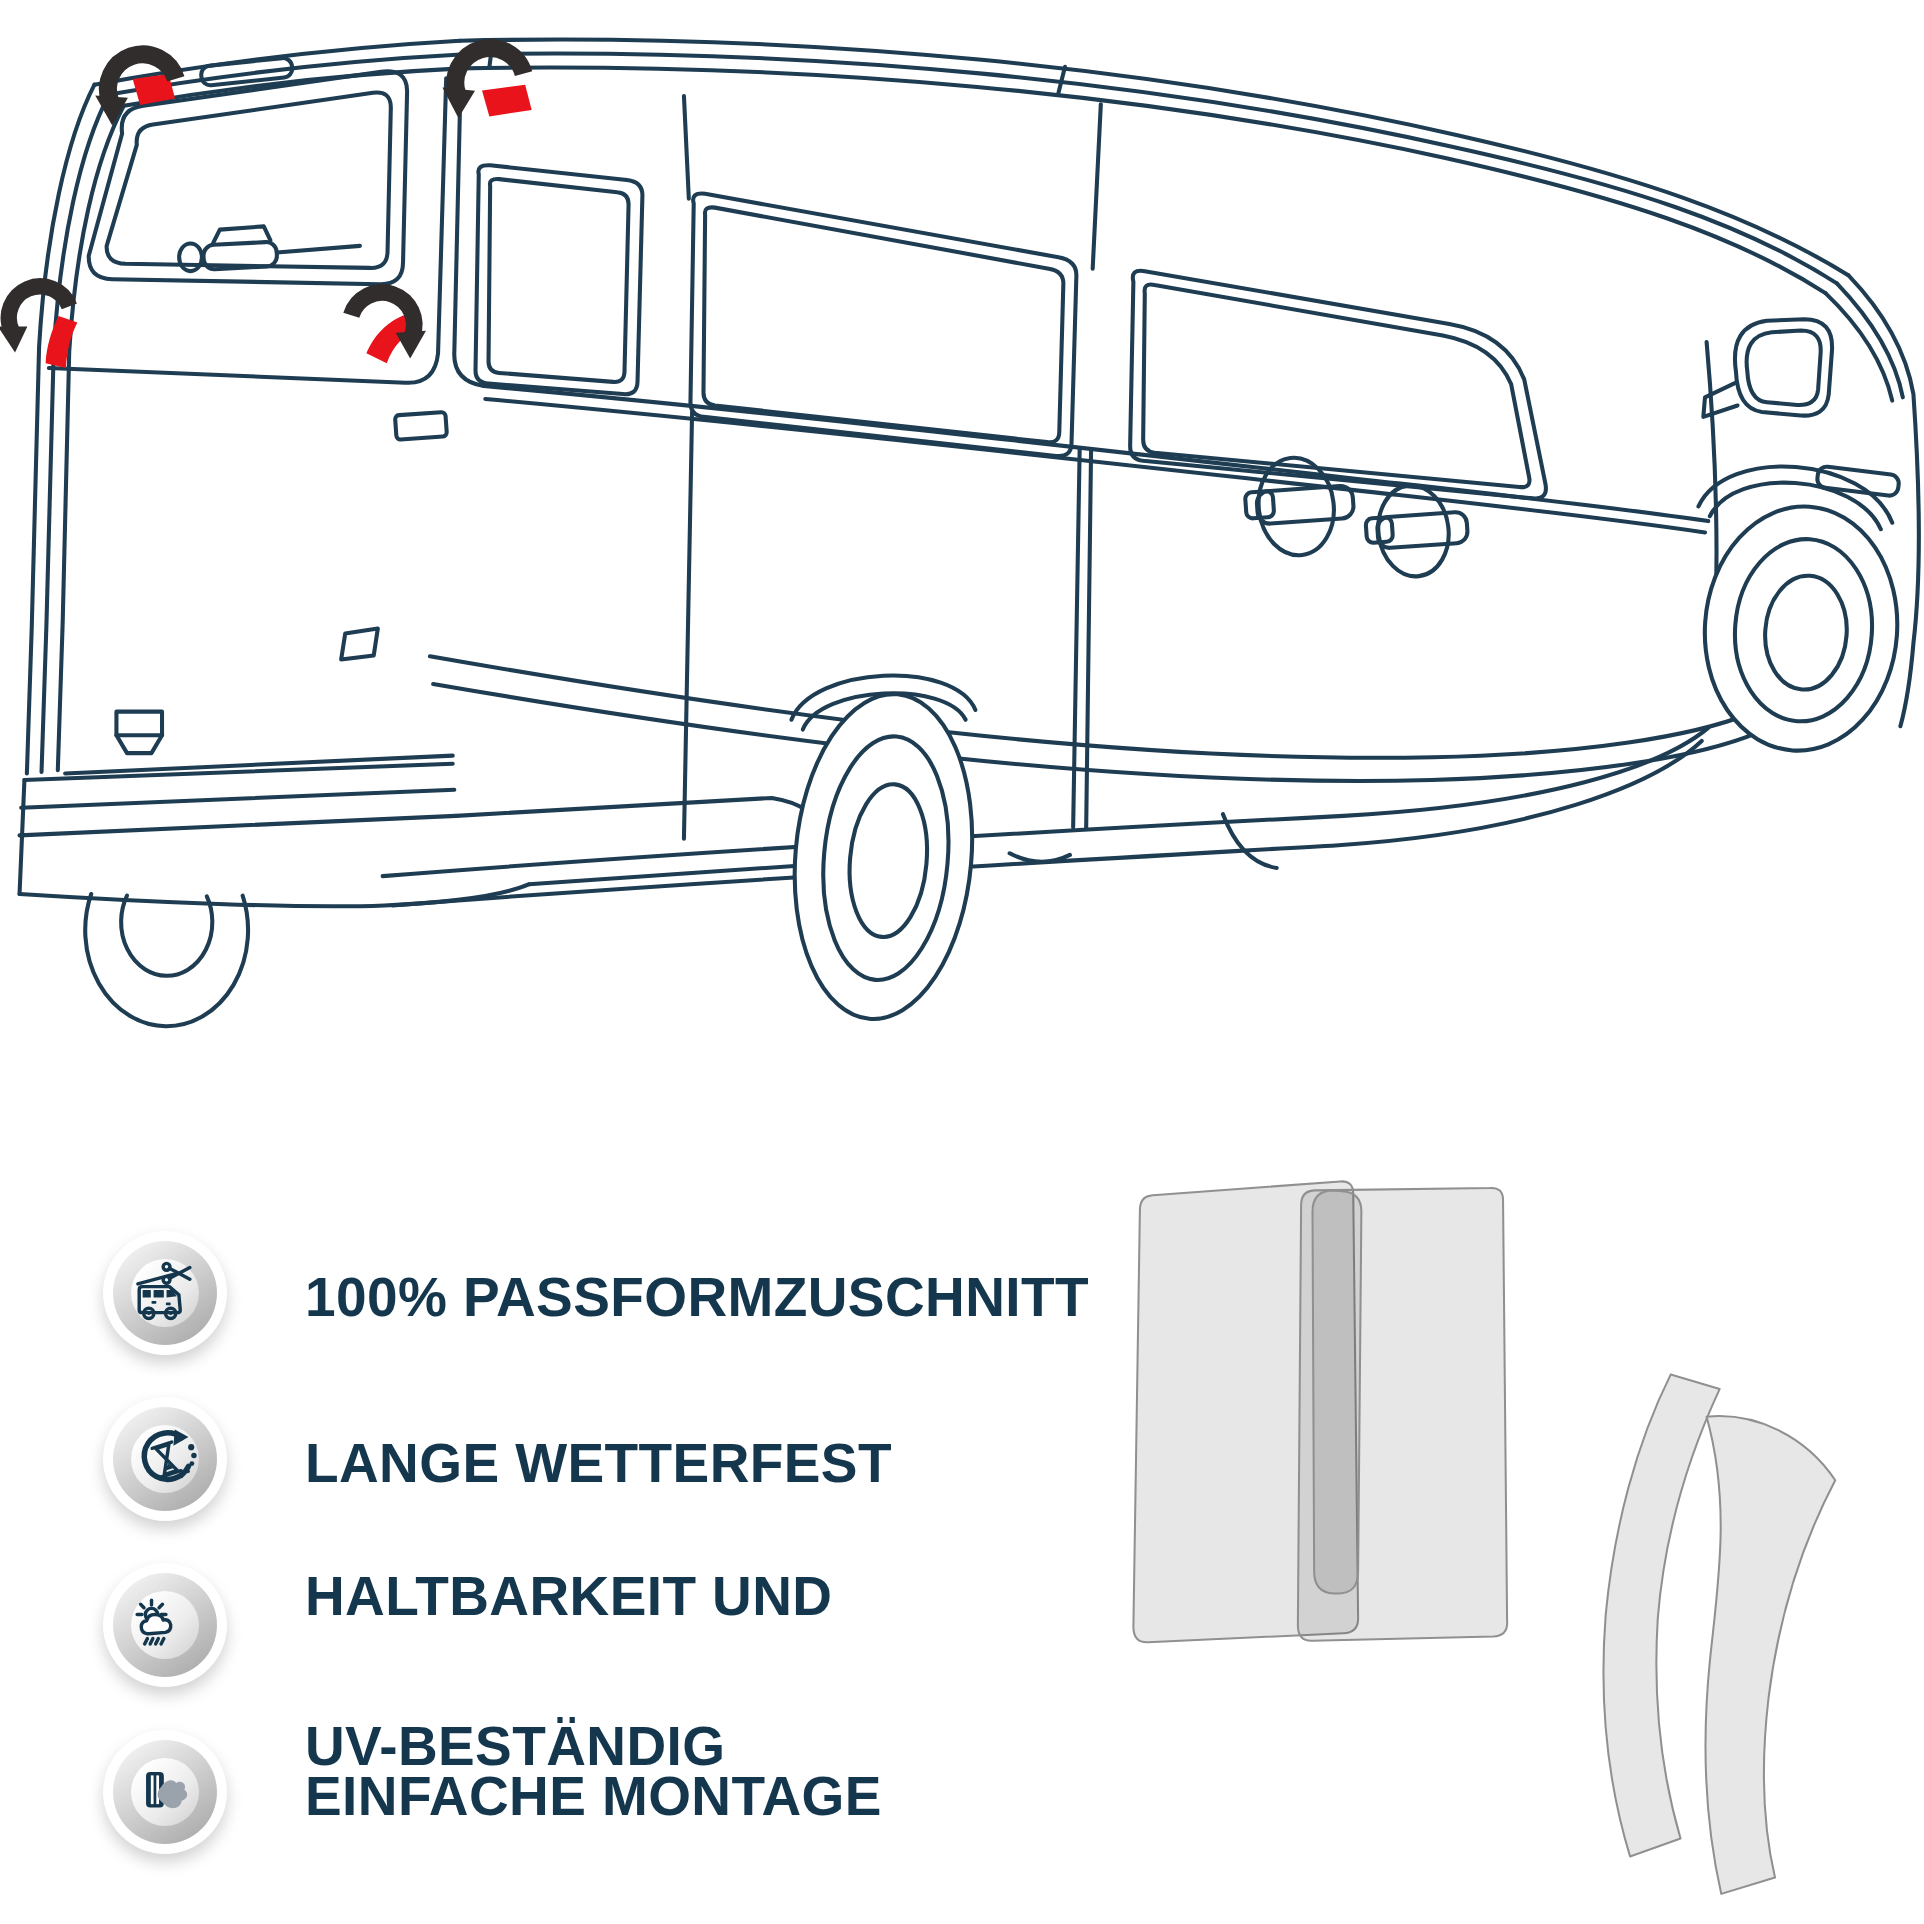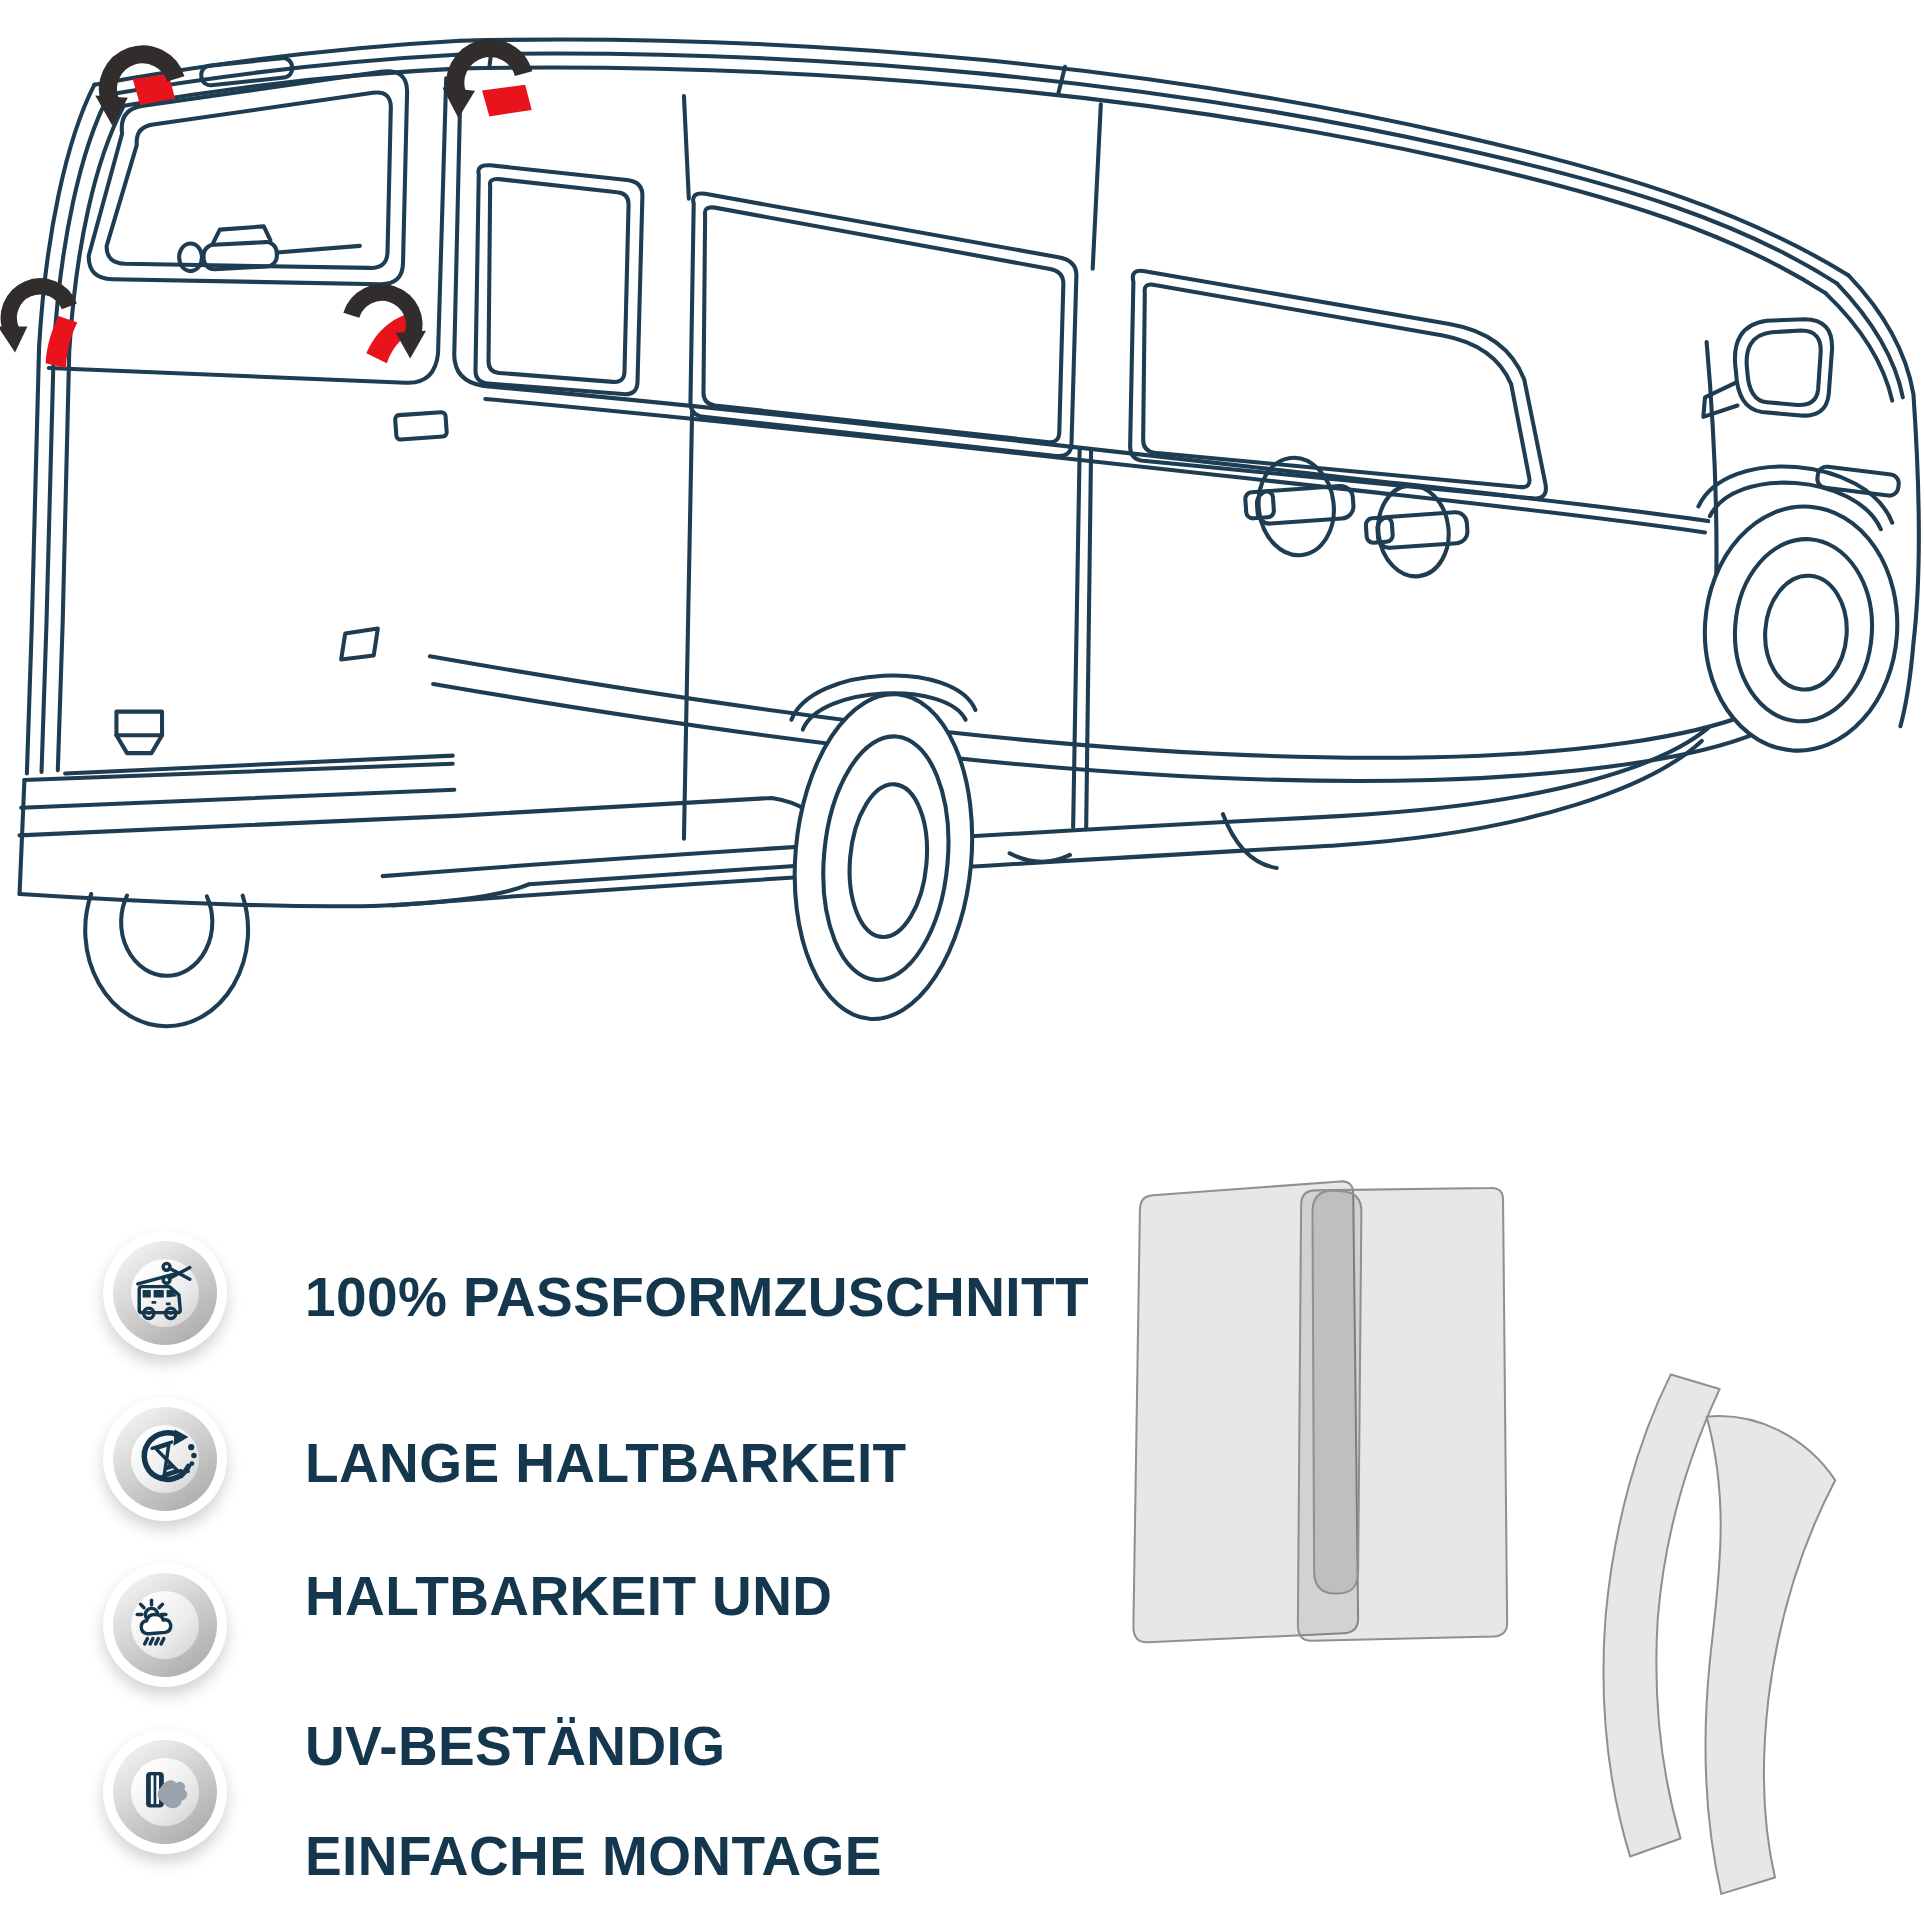--- a/index.html
+++ b/index.html
@@ -223,21 +223,21 @@
                   <path d="M 37,72 L 67,72"></path>
               <path d="M 42,30 L 62,30 L 52,50 Z"></path>
                   <path d="M 42,70 L 62,70 L 52,50 Z"></path>
             </g>
             <path d="M 46,65 L 58,65 L 52,56 Z" fill="#14374E"></path>
           </g>
         </svg>
       </div>
         </div>
     </div>
-    <div class="feature-label" style="top:1427px">LANGE HALTBARKEIT</div>
+    <div class="feature-label" style="top:1427px">LANGE WETTERFEST</div>
 
     <div class="badge" style="top:1563px">
       <div class="badge-ring">
           <div class="badge-face">
         <svg viewBox="0 0 100 100">
           <g fill="none" stroke="#14374E" stroke-width="5" stroke-linecap="round" stroke-linejoin="round">
             <circle cx="30" cy="34" r="9"></circle>
             <path d="M 30,20 L 30,13"></path>
                 <path d="M 41,24 L 46,19"></path>
             <path d="M 44,34 L 51,34"></path>
@@ -261,16 +261,16 @@
           <div class="badge-face">
         <svg viewBox="0 0 100 100">
           <rect x="22" y="20" width="26" height="52" rx="6" fill="#14374E"></rect>
           <rect x="29" y="25" width="4" height="42" fill="#fff"></rect>
           <rect x="37" y="25" width="4" height="42" fill="#fff"></rect>
           <path d="M 44,42 C 50,32 61,29 66,36 C 74,31 82,38 78,46 C 85,50 83,60 74,62 C 74,71 62,76 53,71 L 43,62 C 37,56 38,48 44,42 Z" fill="#9AA2AB"></path>
         </svg>
       </div>
         </div>
     </div>
-    <div class="feature-label" style="top:1820px">EINFACHE MONTAGE</div>
+    <div class="feature-label" style="top:1760px">EINFACHE MONTAGE</div>
   </div>
 </div>
 
 
 </body></html>

